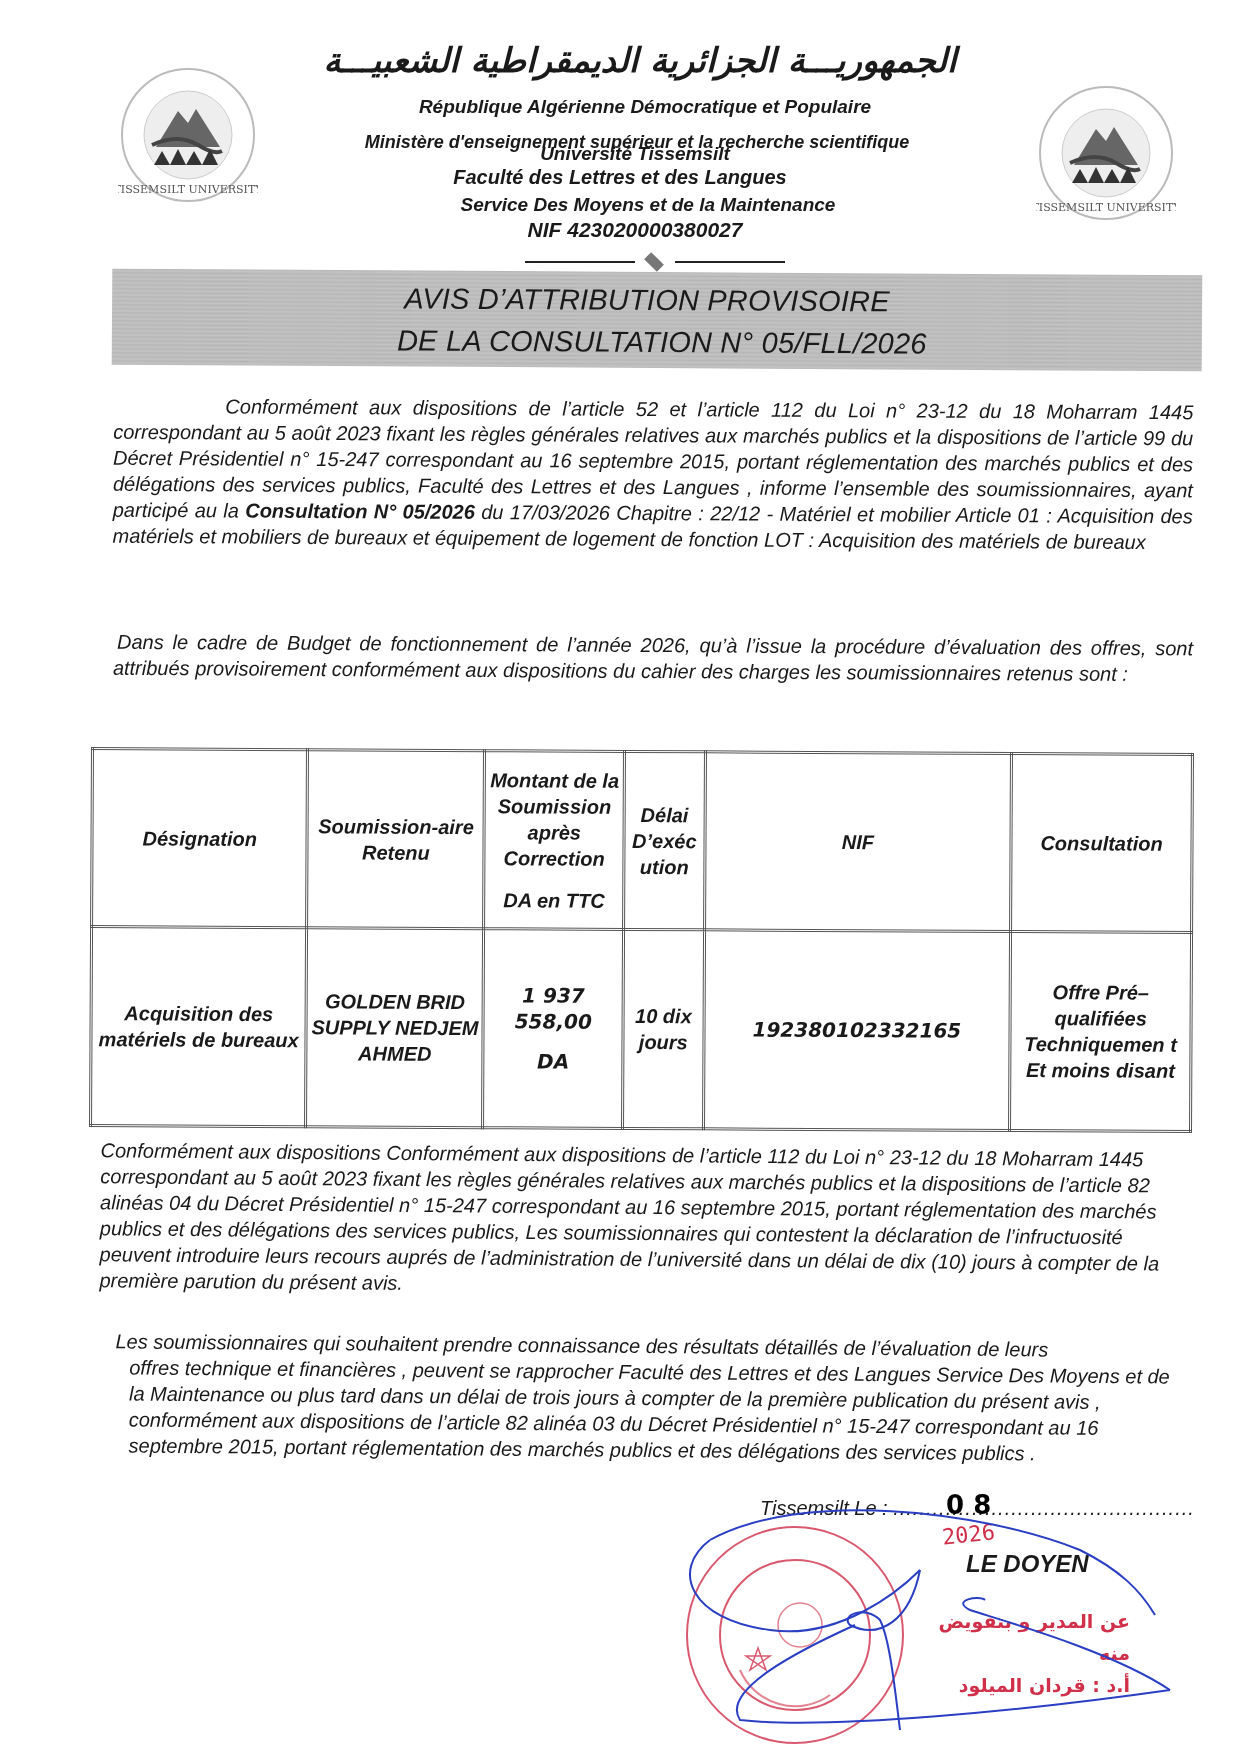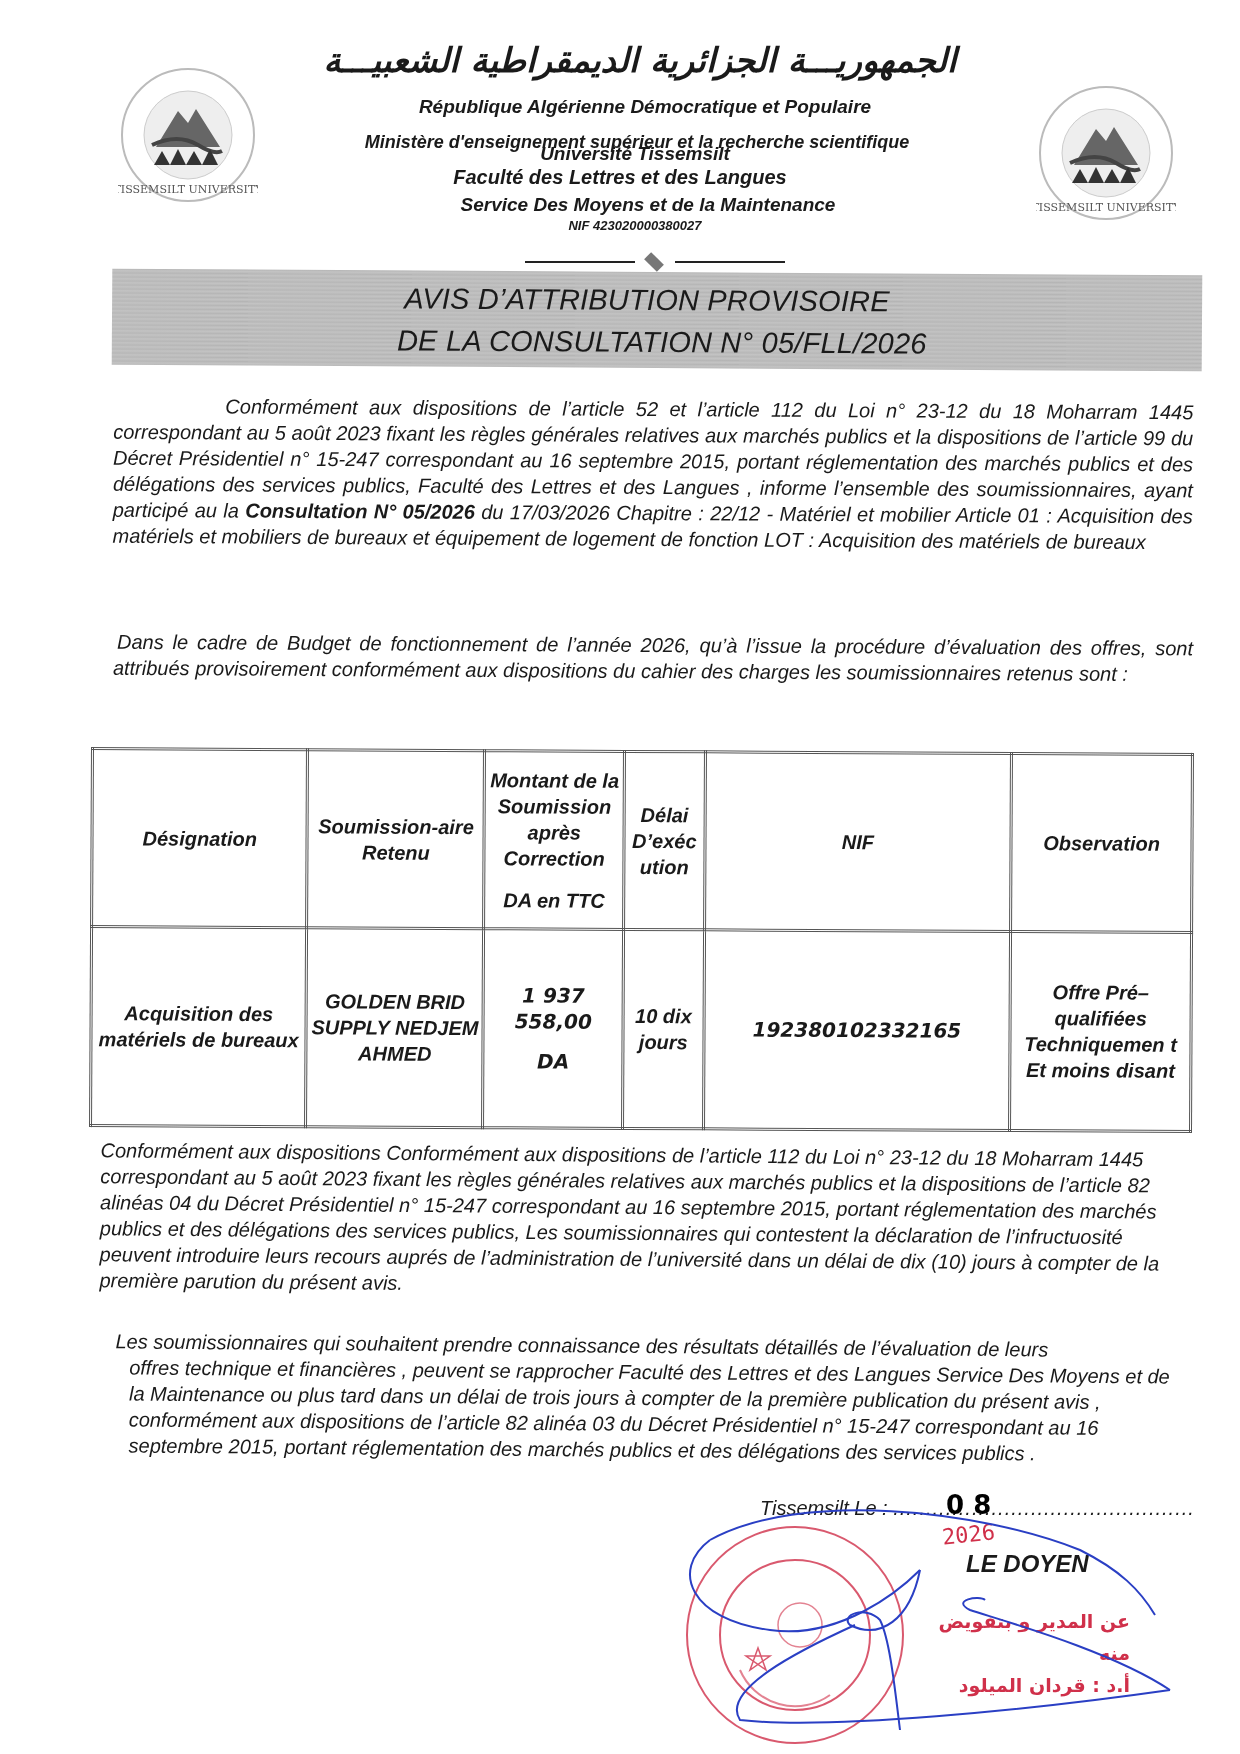--- a/index.html
+++ b/index.html
@@ -12,21 +12,21 @@
 
   .arabic-title { position: absolute; left: 0; width: 1240px; top: 40px; text-align: center;
     font-family: "DejaVu Sans", sans-serif; font-weight: bold; font-style: italic; font-size: 34px; direction: rtl; letter-spacing: 0.5px; padding-left: 40px; }
 
   .hdr { position: absolute; left: 0; width: 1240px; text-align: center; font-weight: bold; font-style: italic; }
   .hdr1 { top: 96px; font-size: 19px; padding-left: 50px; }
   .hdr2 { top: 132px; font-size: 18px; padding-left: 34px; }
   .hdr3 { top: 143px; font-size: 19px; padding-left: 30px; }
   .hdr4 { top: 166px; font-size: 20px; }
   .hdr5 { top: 194px; font-size: 19px; padding-left: 56px; }
-  .hdr6 { top: 218px; font-size: 13px; padding-left: 30px; }
+  .hdr6 { top: 218px; font-size: 21px; padding-left: 30px; }
 
   .divider { position: absolute; top: 257px; left: 525px; width: 270px; height: 10px; }
   .divider .line { position: absolute; top: 4px; height: 2px; background: #222; }
   .divider .l1 { left: 0; width: 110px; }
   .divider .l2 { left: 150px; width: 110px; }
   .divider .diamond { position: absolute; left: 120px; top: -4px; width: 18px; height: 18px; background: #777; transform: rotate(45deg) scaleY(0.55); }
 
   .banner { position: absolute; left: 112px; top: 272px; width: 1090px; height: 96px;
     background: repeating-linear-gradient(0deg, #b9b9b9 0px, #c3c3c3 2px, #b5b5b5 4px);
     transform: rotate(0.35deg); }
@@ -110,21 +110,21 @@
   <tbody>
       <tr>
     <th class="c1">Désignation</th>
     <th class="c2">Soumission-aire Retenu</th>
     <th class="c3">
       <span>Montant de la Soumission après Correction</span>
       <span class="sub">DA en TTC</span>
     </th>
     <th class="c4">Délai D’exéc ution</th>
     <th class="c5">NIF</th>
-    <th class="c6">Observation</th>
+    <th class="c6">Consultation</th>
   </tr>
   <tr>
     <td>Acquisition des matériels de bureaux</td>
     <td>GOLDEN BRID SUPPLY NEDJEM AHMED</td>
     <td class="normal">
       <span class="amt">1 937 558,00</span>
       <span class="amt2">DA</span>
     </td>
     <td>10 dix jours</td>
     <td class="normal">192380102332165</td>

